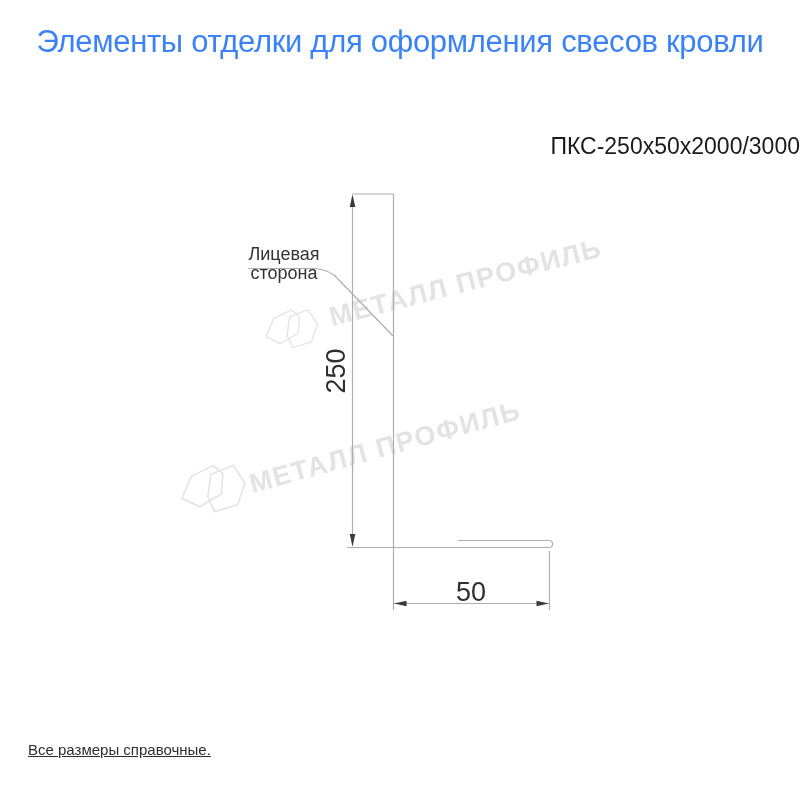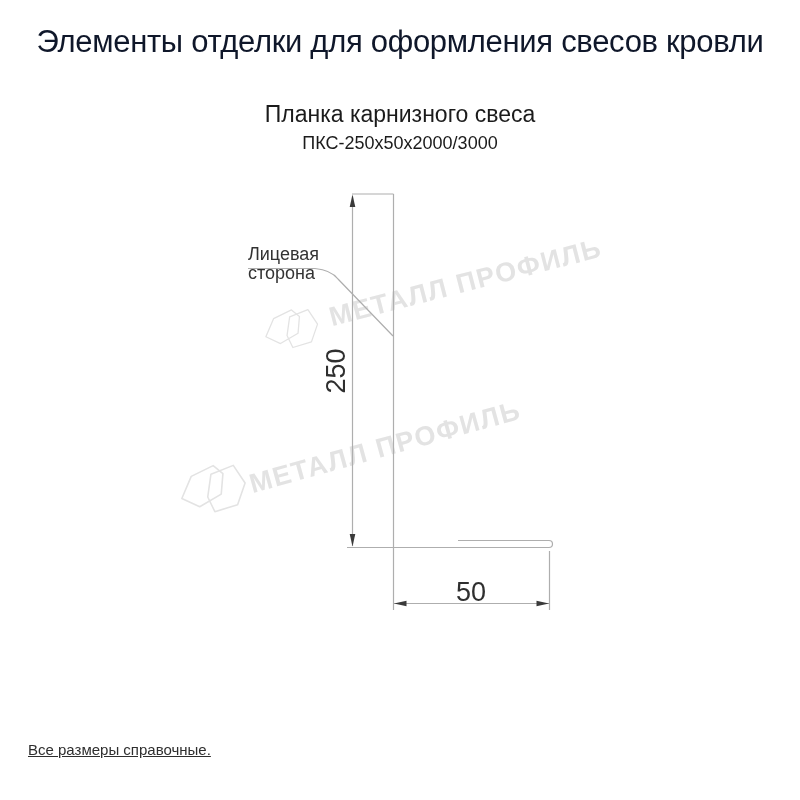--- a/index.html
+++ b/index.html
@@ -9,35 +9,35 @@
     background:#ffffff;
     overflow:hidden;
     font-family:"Liberation Sans", sans-serif;
   }
   .abs{position:absolute;}
   
   .page-title{
     left:0; top:24px; width:800px;
     text-align:center;
     font-size:31px; font-weight:400;
-    color:#0f172a;
+    color:#3b82f6;
     letter-spacing:-0.3px;
     z-index:3;
   }
   .product-name{
     left:0; top:101px; width:800px;
     text-align:center;
     font-size:23px; font-weight:400;
     color:#1b1b1b;
     z-index:3;
   }
   .product-code{
     left:0; top:133px; width:800px;
-    text-align:center;
-    font-size:18px; font-weight:400;
+    text-align:right;
+    font-size:23px; font-weight:400;
     color:#1b1b1b;
     z-index:3;
   }
   
   .wm-text{
     font-weight:700;
     font-size:27px;
     letter-spacing:1.5px;
     color:#e3e3e3;
     white-space:nowrap;
@@ -52,41 +52,41 @@
   .wm-logo svg polygon{ fill:none; stroke:#e3e3e3; stroke-width:1.6; stroke-linejoin:round; }
   
   .drawing-svg{ left:0; top:0; z-index:2; }
   .dim-text{
     font-family:"Liberation Sans", sans-serif;
     font-size:27px;
     fill:#2f2f2f;
   }
   .face-side-label{
     left:248px; top:245px; width:72px;
+    text-align:center;
     font-size:18px; line-height:19px;
     color:#333333;
     z-index:3;
   }
   
   .footnote{
     left:28px; width:740px;
     font-size:15px; line-height:21px;
     color:#2e2e2e;
     z-index:3;
   }
   .footnote-1{ top:739px;text-decoration:underline; }
   .footnote-2{ top:760px; }
 </style>
 </head>
 <body>
 
 <div id="canvas">
 
   <div class="abs page-title">Элементы отделки для оформления свесов кровли</div>
-  <div class="abs product-name">Планка карнизного свеса</div>
   <div class="abs product-code">ПКС-250х50х2000/3000</div>
 
   <div class="abs wm-logo wm-logo-1">
     <svg width="58" height="46" viewBox="0 0 72 54">
       <polygon points="4,30 18,10 42,4 50,14 44,34 20,42"></polygon>
       <polygon points="38,12 62,8 70,28 58,48 34,50 30,34"></polygon>
     </svg>
   </div>
   <div class="abs wm-text wm1">МЕТАЛЛ ПРОФИЛЬ</div>
 

